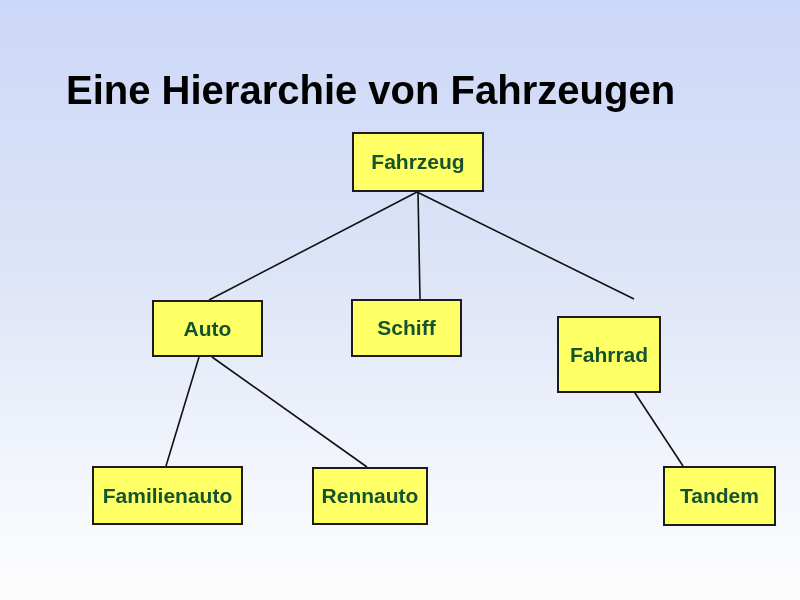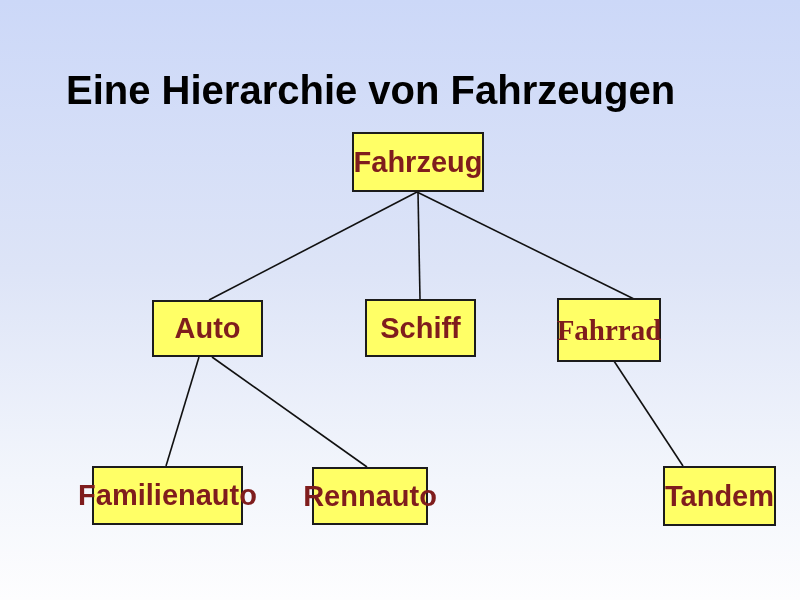--- a/index.html
+++ b/index.html
@@ -35,29 +35,29 @@
     pointer-events: none;
   }
   .node {
     position: absolute;
     box-sizing: border-box;
     background: #ffff66;
     border: 2px solid #1c1c1c;
     display: flex;
     align-items: center;
     justify-content: center;
-    font-size: 29px;
+    font-size: 21px;
     font-weight: bold;
-    color: #7f1d1d;
+    color: #14532d;
     white-space: nowrap;
   }
   .node-fahrzeug     { left: 352px; top: 132px; width: 132px; height: 60px; }
   .node-auto         { left: 152px; top: 300px; width: 111px; height: 57px; justify-content: center; }
-  .node-schiff       { left: 351px; top: 299px; width: 111px; height: 58px; margin-left: 14px; }
-  .node-fahrrad      { left: 557px; top: 298px; width: 104px; height: 64px; font-family: Liberation Serif, serif; }
+  .node-schiff       { left: 351px; top: 299px; width: 111px; height: 58px; }
+  .node-fahrrad      { left: 557px; top: 316px; width: 104px; height: 77px; }
   .node-familienauto { left:  92px; top: 466px; width: 151px; height: 59px; }
   .node-rennauto     { left: 312px; top: 467px; width: 116px; height: 58px; }
   .node-tandem       { left: 623px; top: 466px; width: 113px; height: 60px; margin-left: 40px; }
 </style>
 </head>
 <body>
 
 <div class="slide">
 
   <div class="title">Eine Hierarchie von Fahrzeugen</div>

